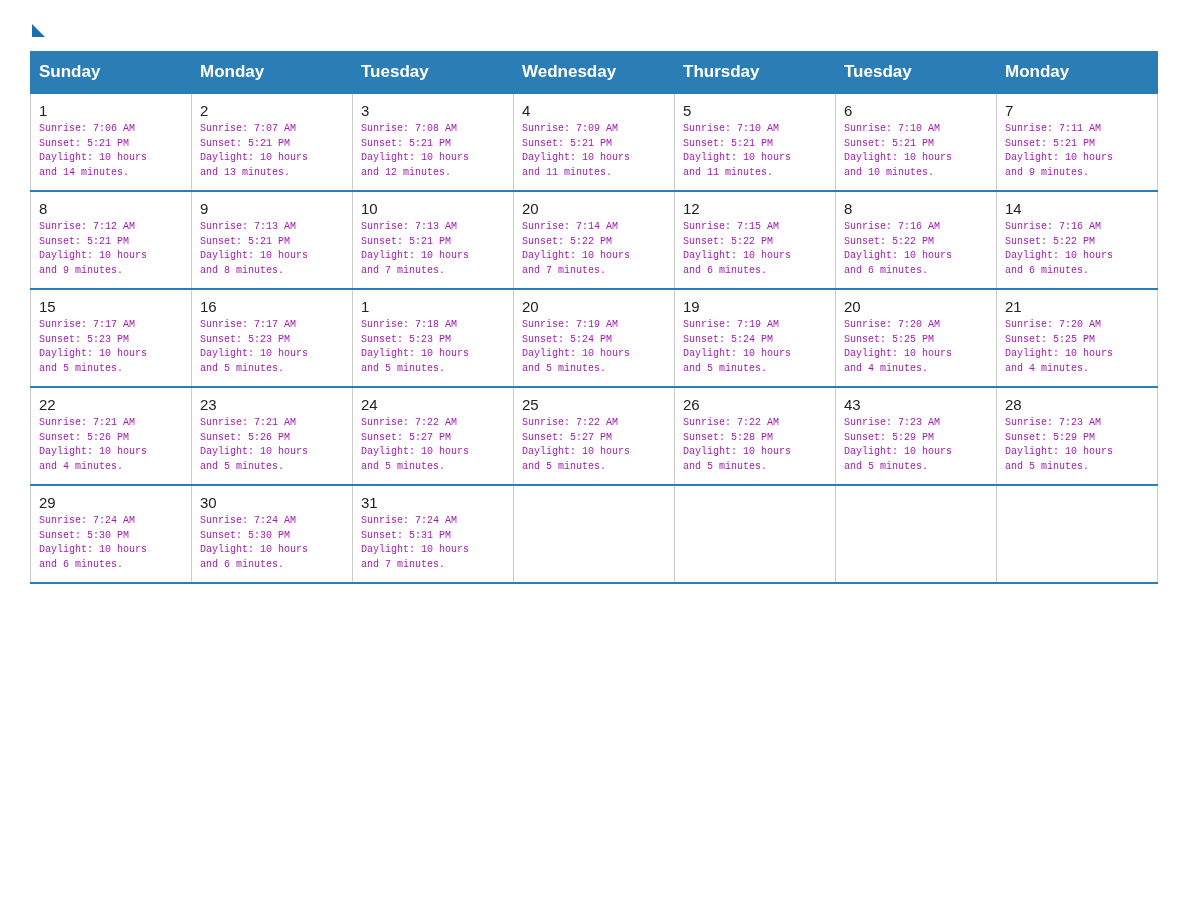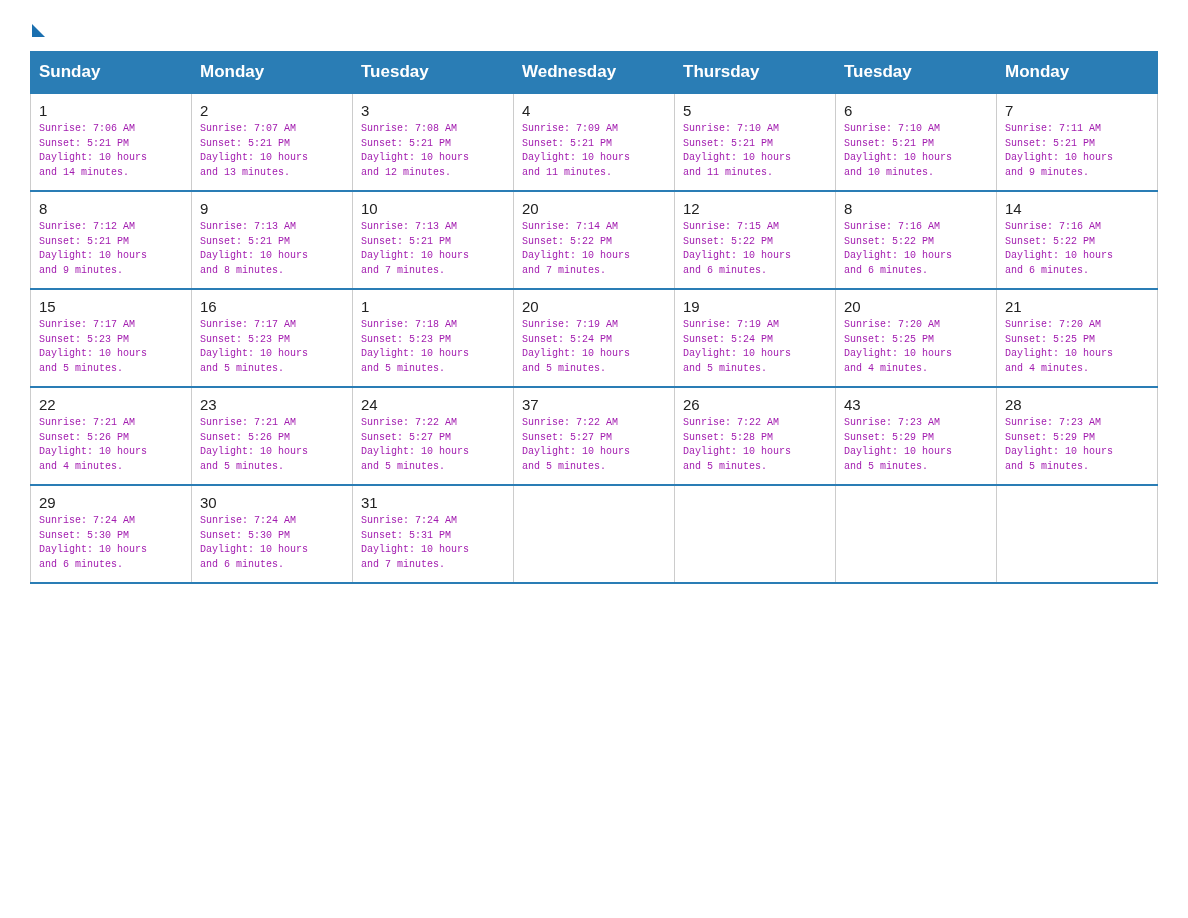--- a/index.html
+++ b/index.html
@@ -232,21 +232,21 @@
         </td>
         <td>
           <span class="day-number">23</span>
           <div class="day-info">Sunrise: 7:21 AM<br>Sunset: 5:26 PM<br>Daylight: 10 hours<br>and 5 minutes.</div>
         </td>
         <td>
           <span class="day-number">24</span>
           <div class="day-info">Sunrise: 7:22 AM<br>Sunset: 5:27 PM<br>Daylight: 10 hours<br>and 5 minutes.</div>
         </td>
         <td>
-          <span class="day-number">37</span>
+          <span class="day-number">25</span>
           <div class="day-info">Sunrise: 7:22 AM<br>Sunset: 5:27 PM<br>Daylight: 10 hours<br>and 5 minutes.</div>
         </td>
         <td>
           <span class="day-number">26</span>
           <div class="day-info">Sunrise: 7:22 AM<br>Sunset: 5:28 PM<br>Daylight: 10 hours<br>and 5 minutes.</div>
         </td>
         <td>
           <span class="day-number">43</span>
           <div class="day-info">Sunrise: 7:23 AM<br>Sunset: 5:29 PM<br>Daylight: 10 hours<br>and 5 minutes.</div>
         </td>

